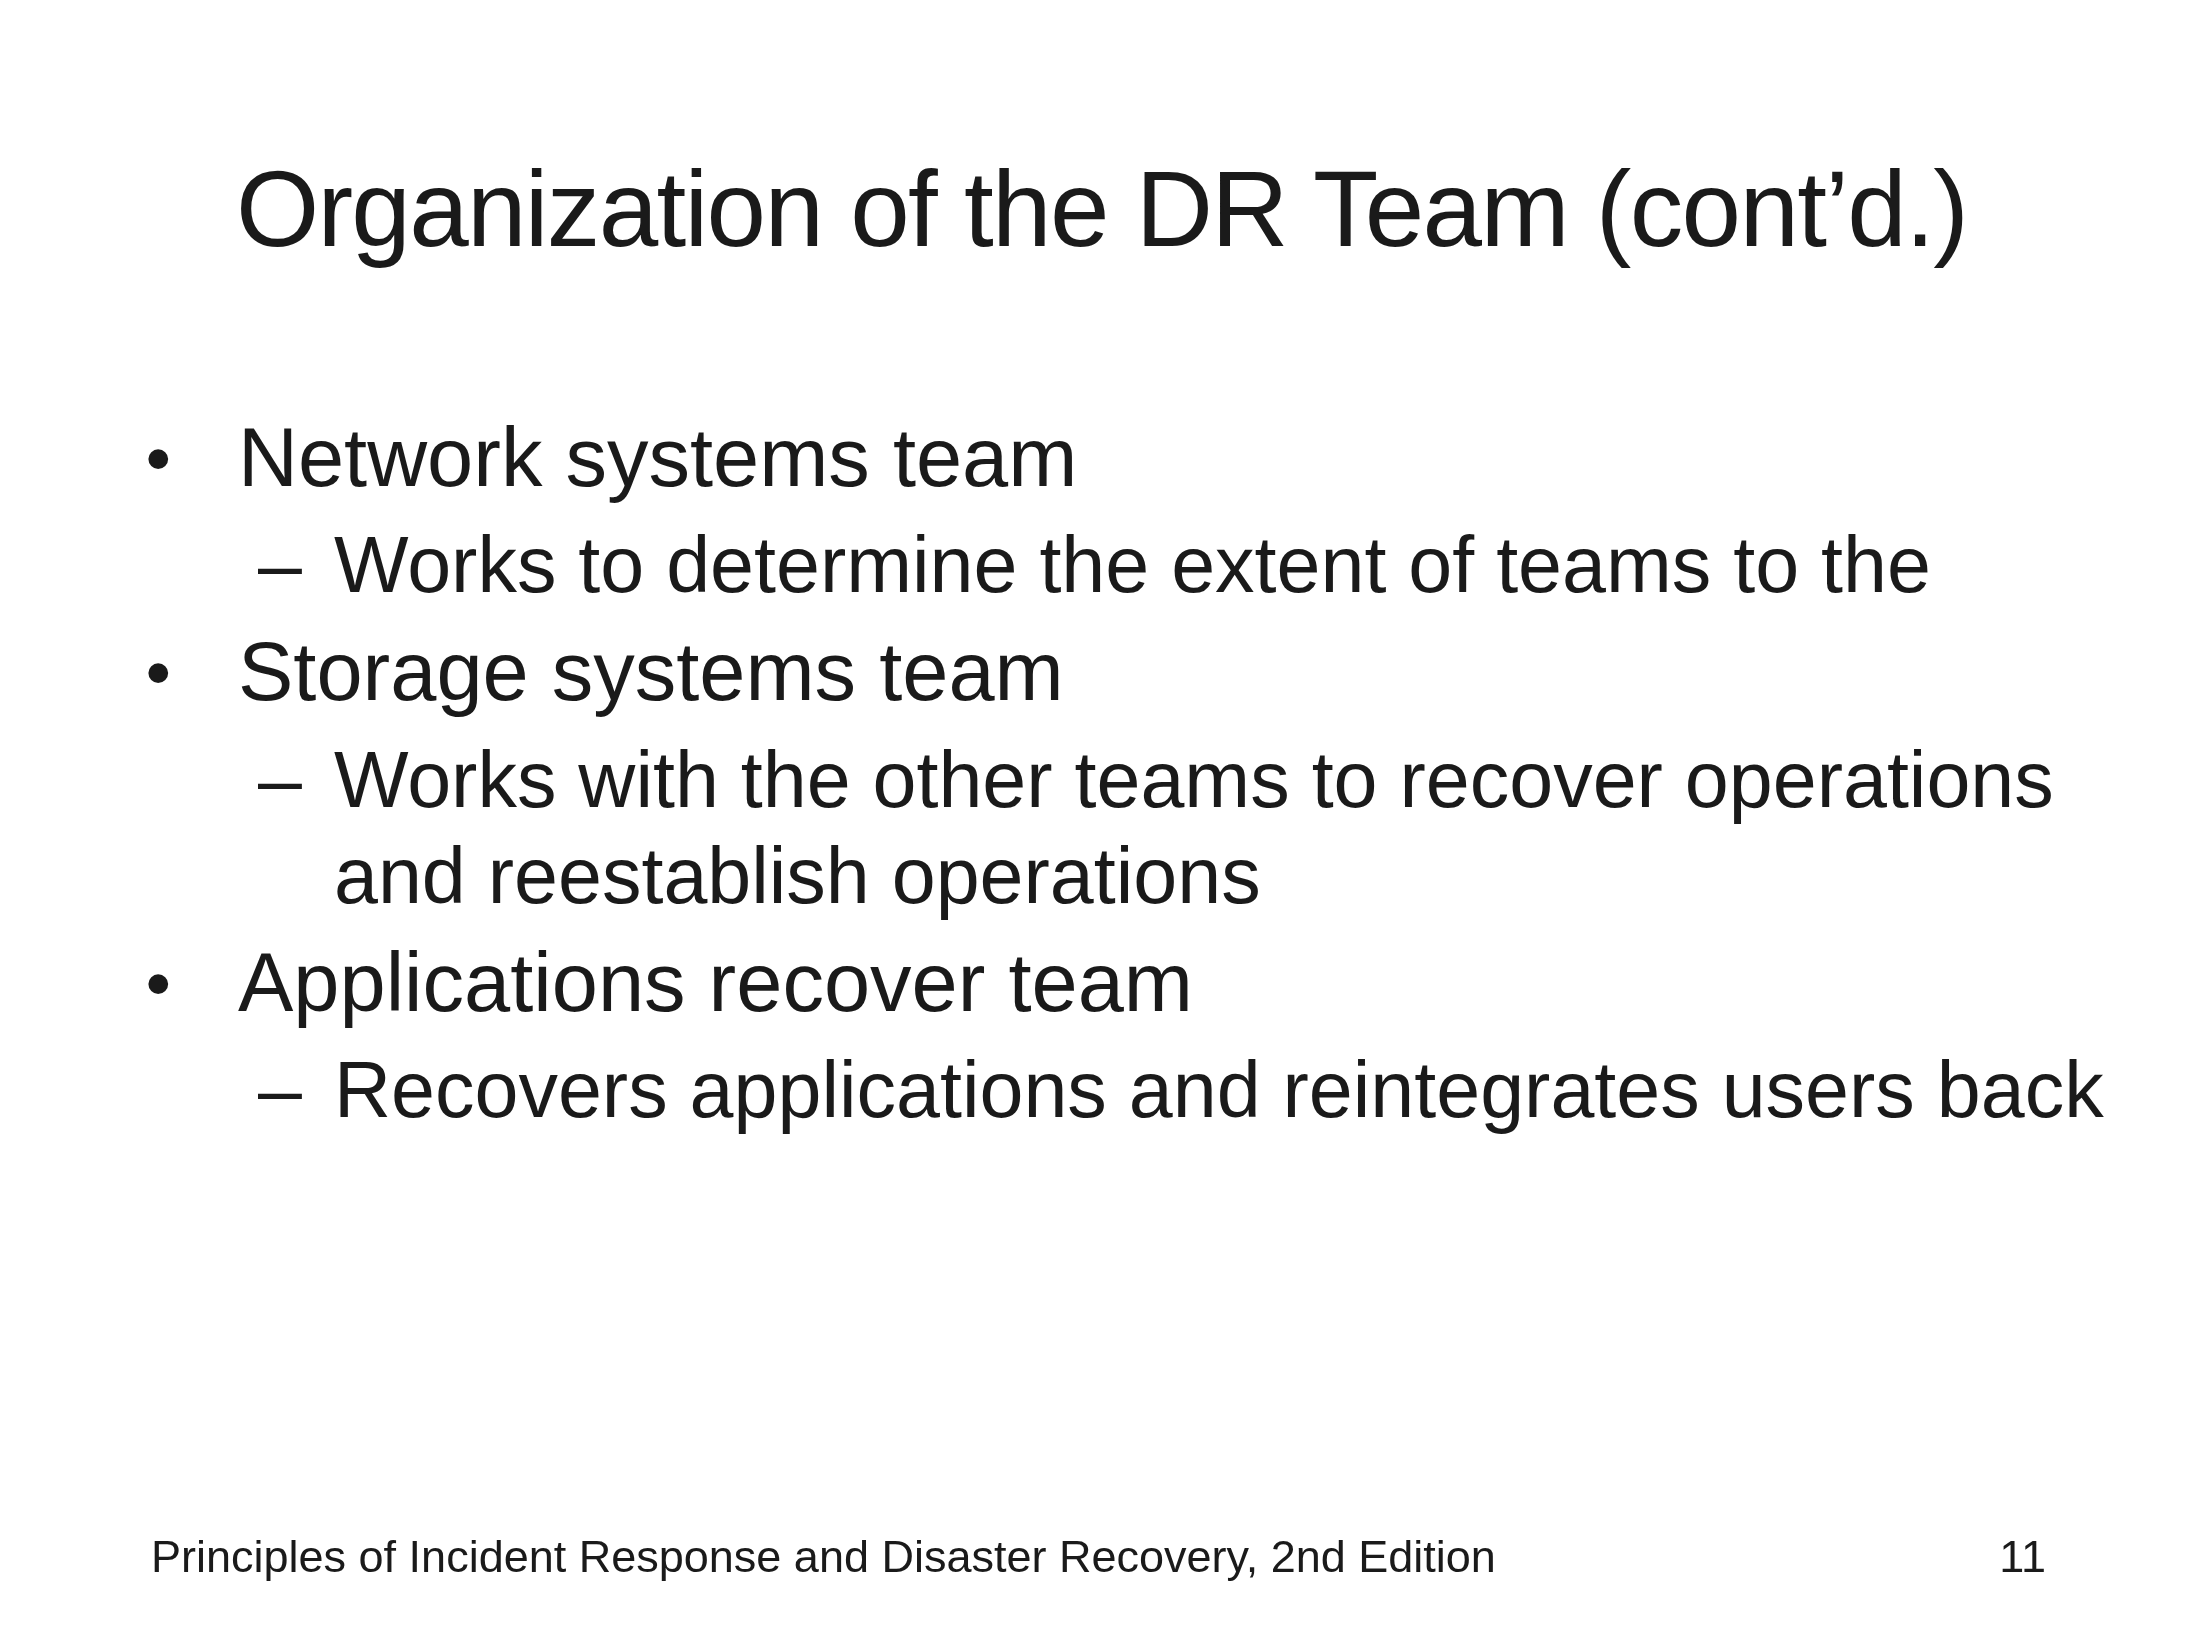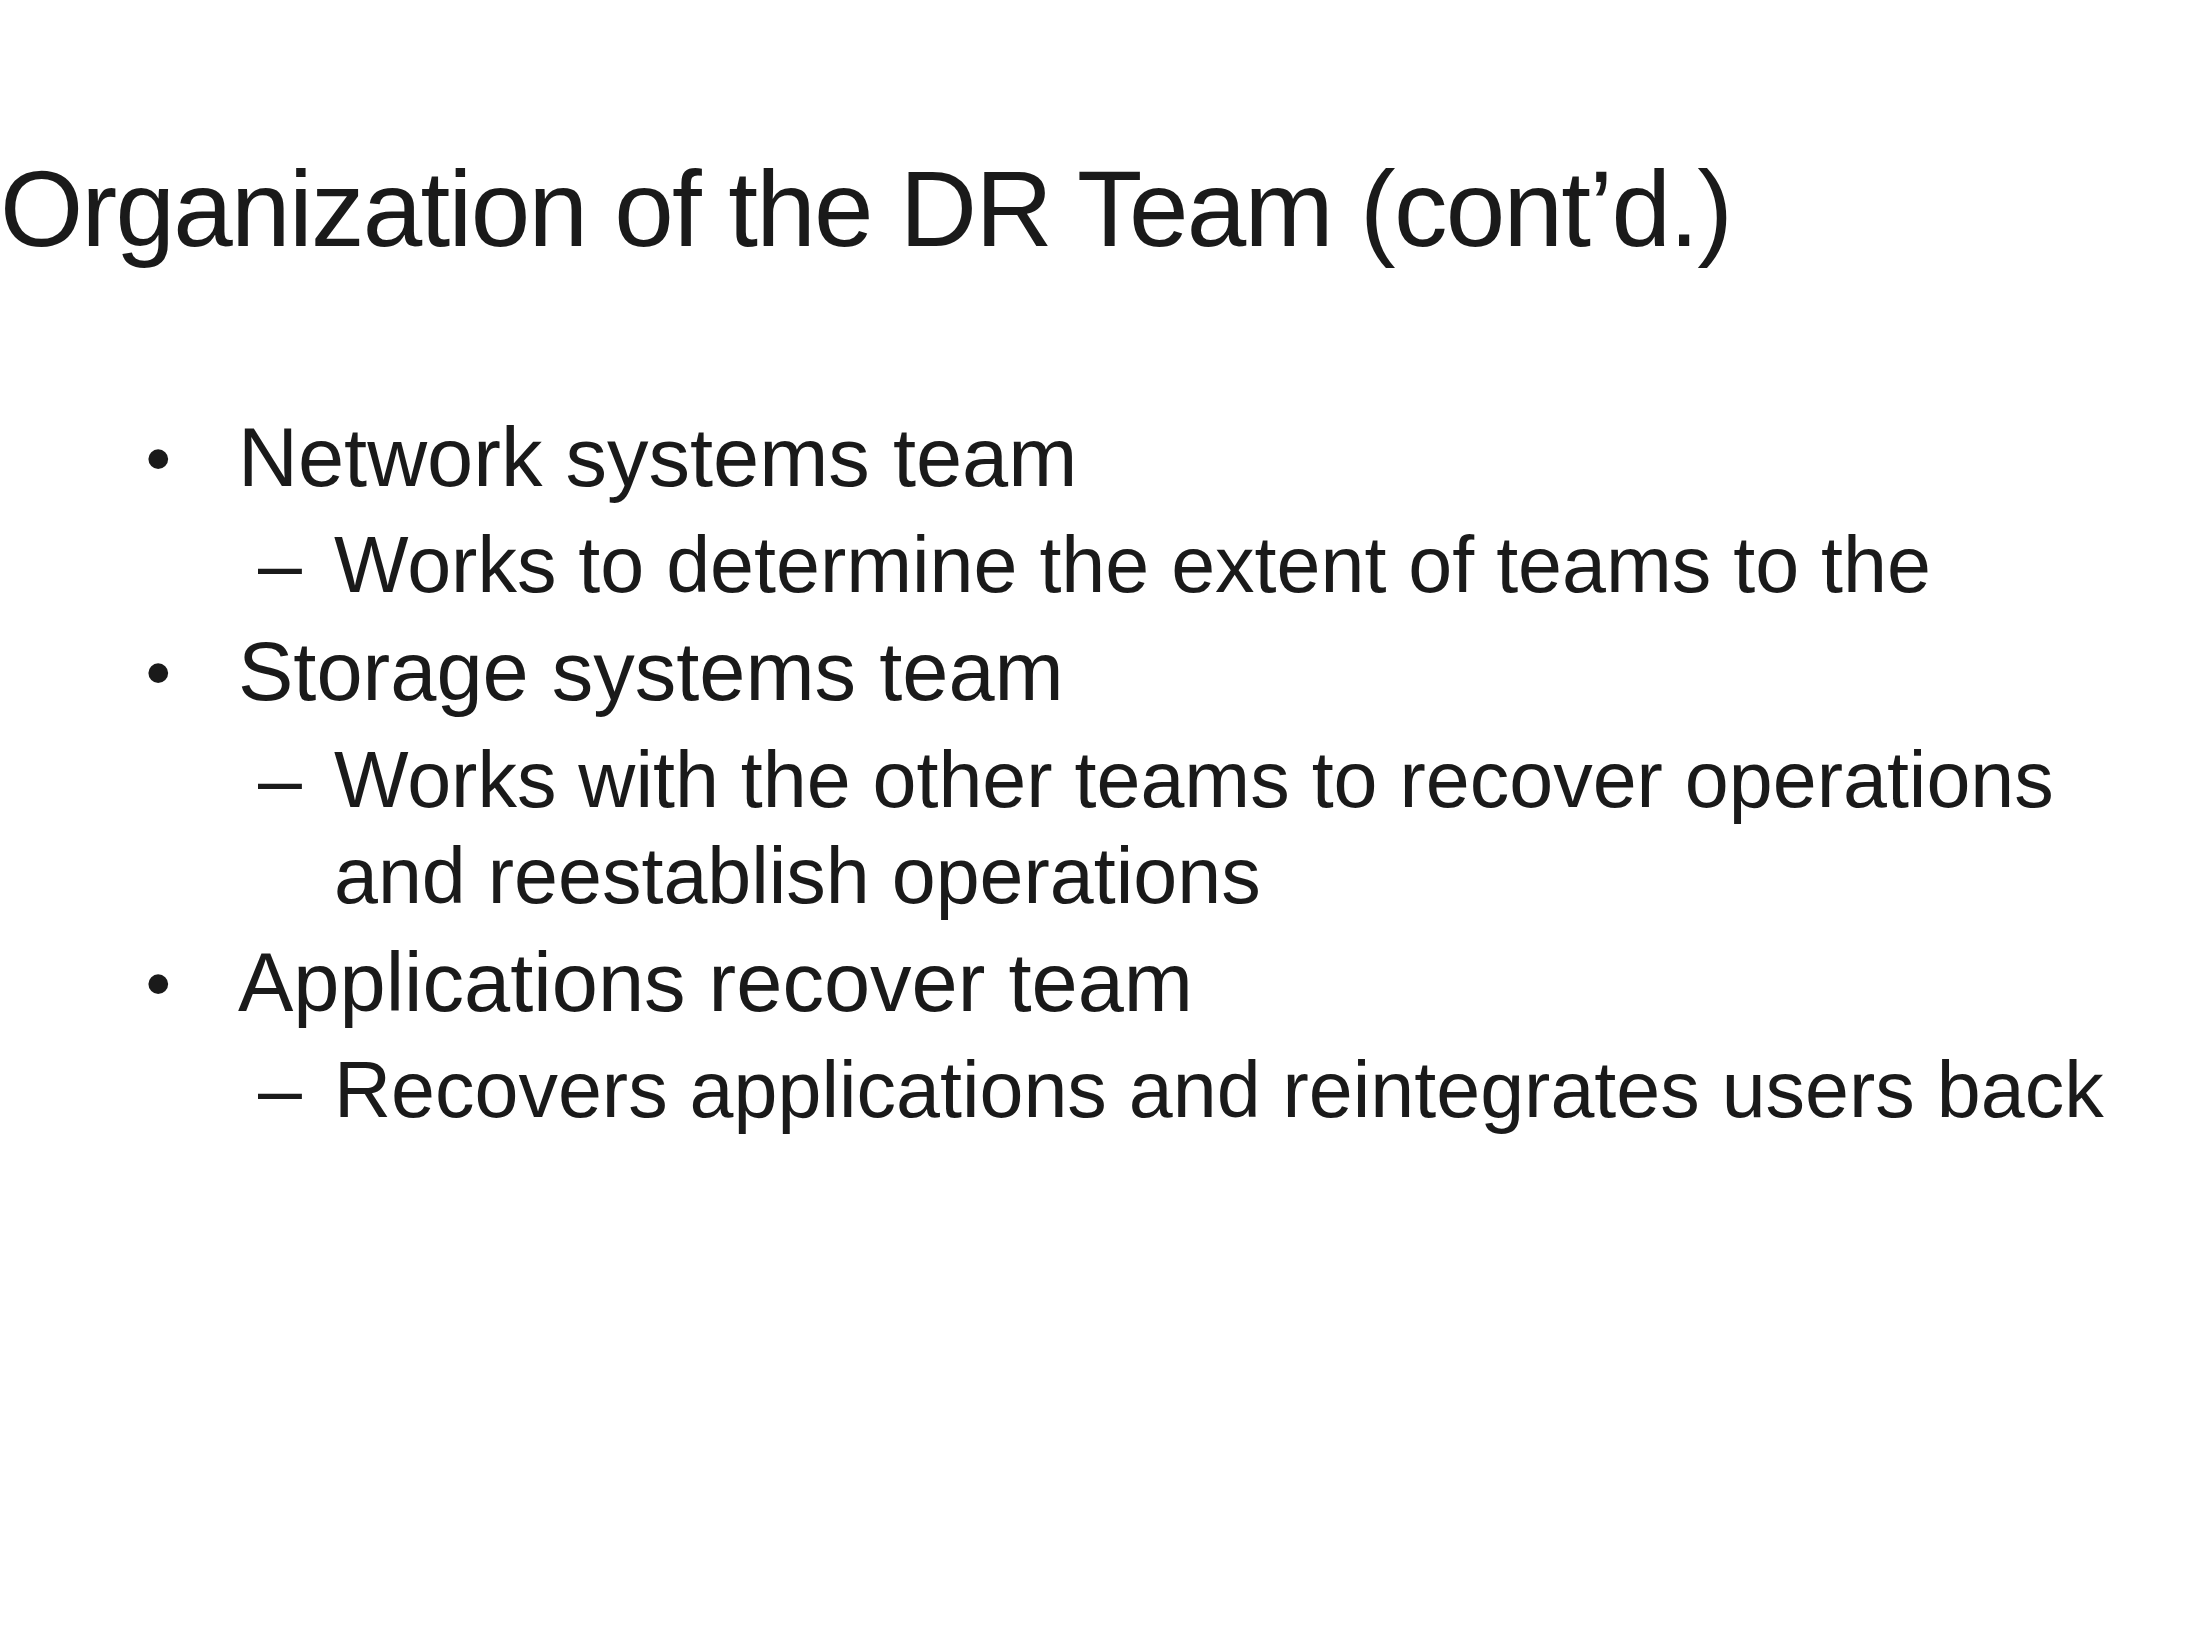--- a/index.html
+++ b/index.html
@@ -15,21 +15,21 @@
     color: #1a1a1a;
     font-family: "Liberation Sans", "DejaVu Sans", sans-serif;
     overflow: hidden;
   }
   .title {
     position: absolute;
     top: 156px;
     left: 0;
     width: 100%;
     margin: 0;
-    text-align: left;
+    text-align: center;
     font-weight: 400;
     font-size: 107px;
     line-height: 1;
     letter-spacing: -1.7px;
     white-space: nowrap;
   }
   .body {
     position: absolute;
     left: 142px;
     top: 404px;
@@ -106,15 +106,19 @@
     </div>
     <div class="l2">
       <span class="l2m">–</span>
       <span class="l2t">
         <div class="line">Recovers applications and reintegrates users back</div>
       </span>
     </div>
 
   </div>
 
+  <div class="footer">
+    <span>Principles of Incident Response and Disaster Recovery, 2nd Edition</span>
+    <span>11</span>
+  </div>
 
 </div>
 
 
 </body></html>

